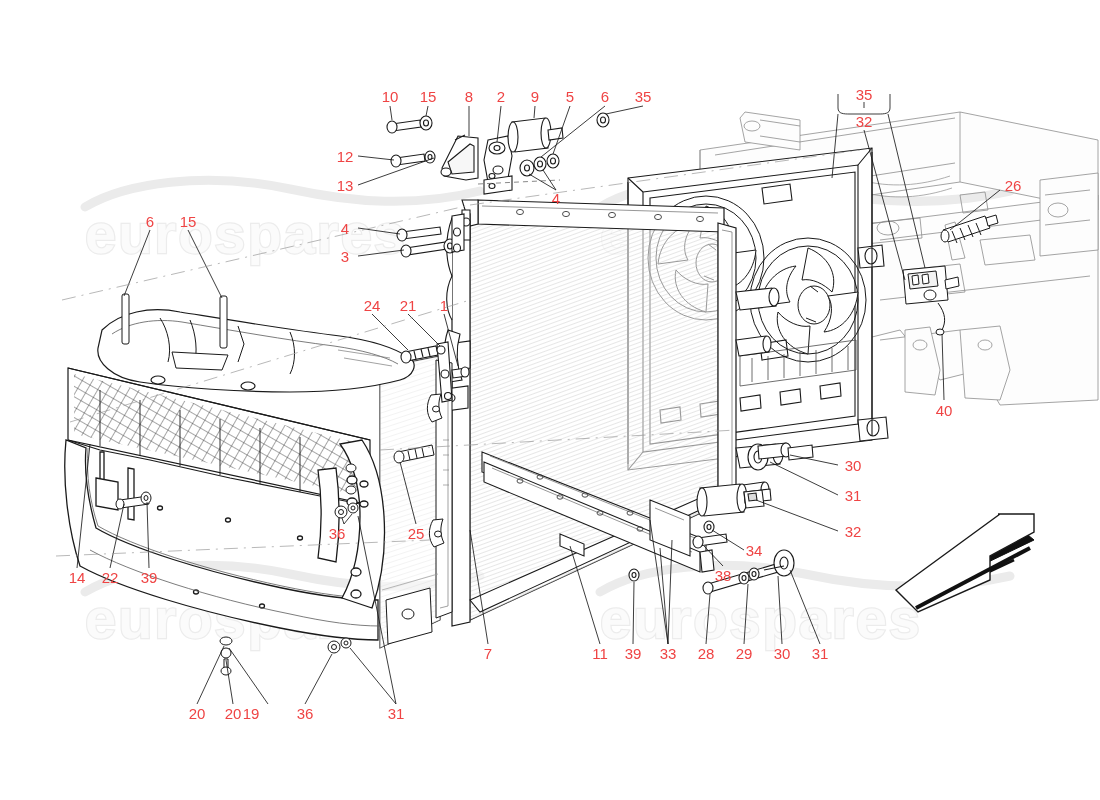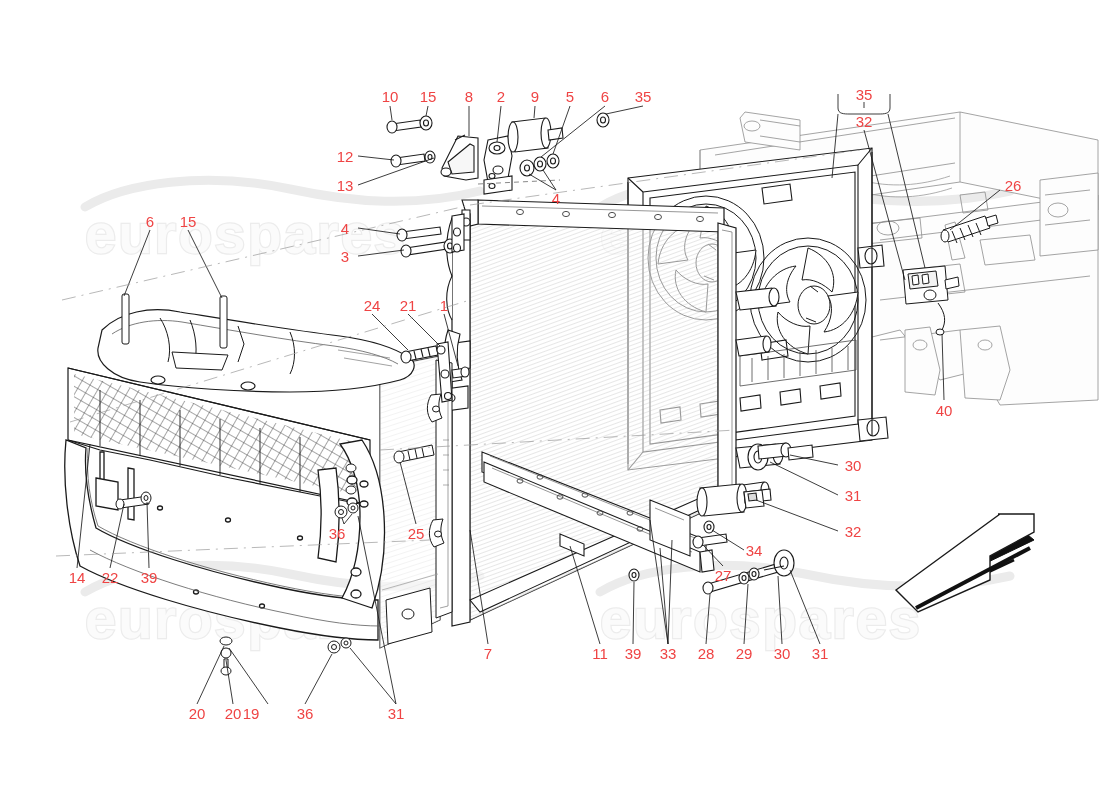--- a/index.html
+++ b/index.html
@@ -564,21 +564,21 @@
     <span class="callout" style="left:944px;top:410px">40</span>
     <span class="callout" style="left:853px;top:465px">30</span>
     <span class="callout" style="left:853px;top:495px">31</span>
     <span class="callout" style="left:853px;top:531px">32</span>
     <span class="callout" style="left:337px;top:533px">36</span>
     <span class="callout" style="left:416px;top:533px">25</span>
     <span class="callout" style="left:754px;top:550px">34</span>
     <span class="callout" style="left:77px;top:577px">14</span>
     <span class="callout" style="left:110px;top:577px">22</span>
     <span class="callout" style="left:149px;top:577px">39</span>
-    <span class="callout" style="left:723px;top:575px">27</span>
+    <span class="callout" style="left:723px;top:575px">38</span>
     <span class="callout" style="left:488px;top:653px">7</span>
     <span class="callout" style="left:600px;top:653px">11</span>
     <span class="callout" style="left:633px;top:653px">39</span>
     <span class="callout" style="left:668px;top:653px">33</span>
     <span class="callout" style="left:706px;top:653px">28</span>
     <span class="callout" style="left:744px;top:653px">29</span>
     <span class="callout" style="left:782px;top:653px">30</span>
     <span class="callout" style="left:820px;top:653px">31</span>
     <span class="callout" style="left:197px;top:713px">20</span>
     <span class="callout" style="left:233px;top:713px">20</span>

